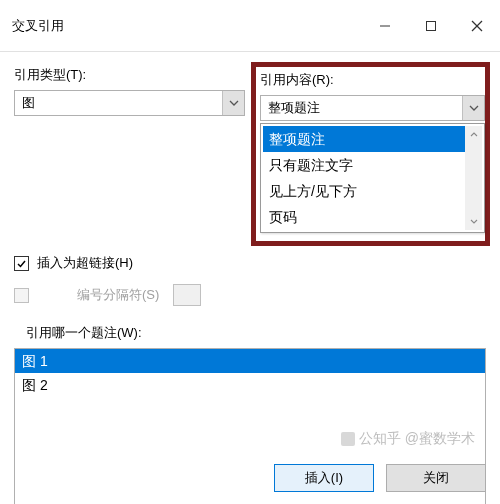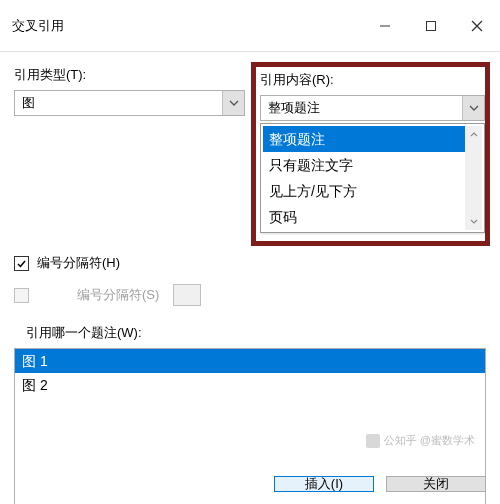--- a/index.html
+++ b/index.html
@@ -143,36 +143,36 @@
   .list-item.selected { background: #0078d7; color: #fff; }
   .button-row {
     position: absolute;
     bottom: 12px;
     right: 14px;
     display: flex;
     gap: 12px;
   }
   .btn {
     min-width: 100px;
-    height: 16px;
+    height: 28px;
     border: 1px solid #adadad;
     background: #e1e1e1;
     display: flex;
     align-items: center;
     justify-content: center;
     font-size: 13px;
     padding: 0 14px;
   }
   .btn.primary { border: 1px solid #0078d7; background: #e5f1fb; }
   .watermark {
     position: absolute;
     right: 25px;
     bottom: 56px;
     color: #bdbdbd;
-    font-size: 11px;
+    font-size: 14px;
     display: flex;
     align-items: center;
     gap: 4px;
     pointer-events: none;
   }
 </style>
 </head>
 <body>
 
 <div class="titlebar">
@@ -244,21 +244,21 @@
     </div>
   </div>
 </div>
 
 <div class="check-row">
   <span class="checkbox">
     <svg width="11" height="11">
         <polyline points="2,6 4.5,8.5 9,3" fill="none" stroke="#000" stroke-width="1.5"></polyline>
       </svg>
   </span>
-  <span class="cb-label">编号分隔符(H)</span>
+  <span class="cb-label">插入为超链接(H)</span>
 </div>
 
 <div class="check-row">
   <span class="checkbox disabled"></span>
   <span class="cb-label disabled">编号分隔符(S)</span>
   <span class="num-swatch"></span>
 </div>
 
 <div class="which-label">引用哪一个题注(W):</div>
 <div class="listbox">

